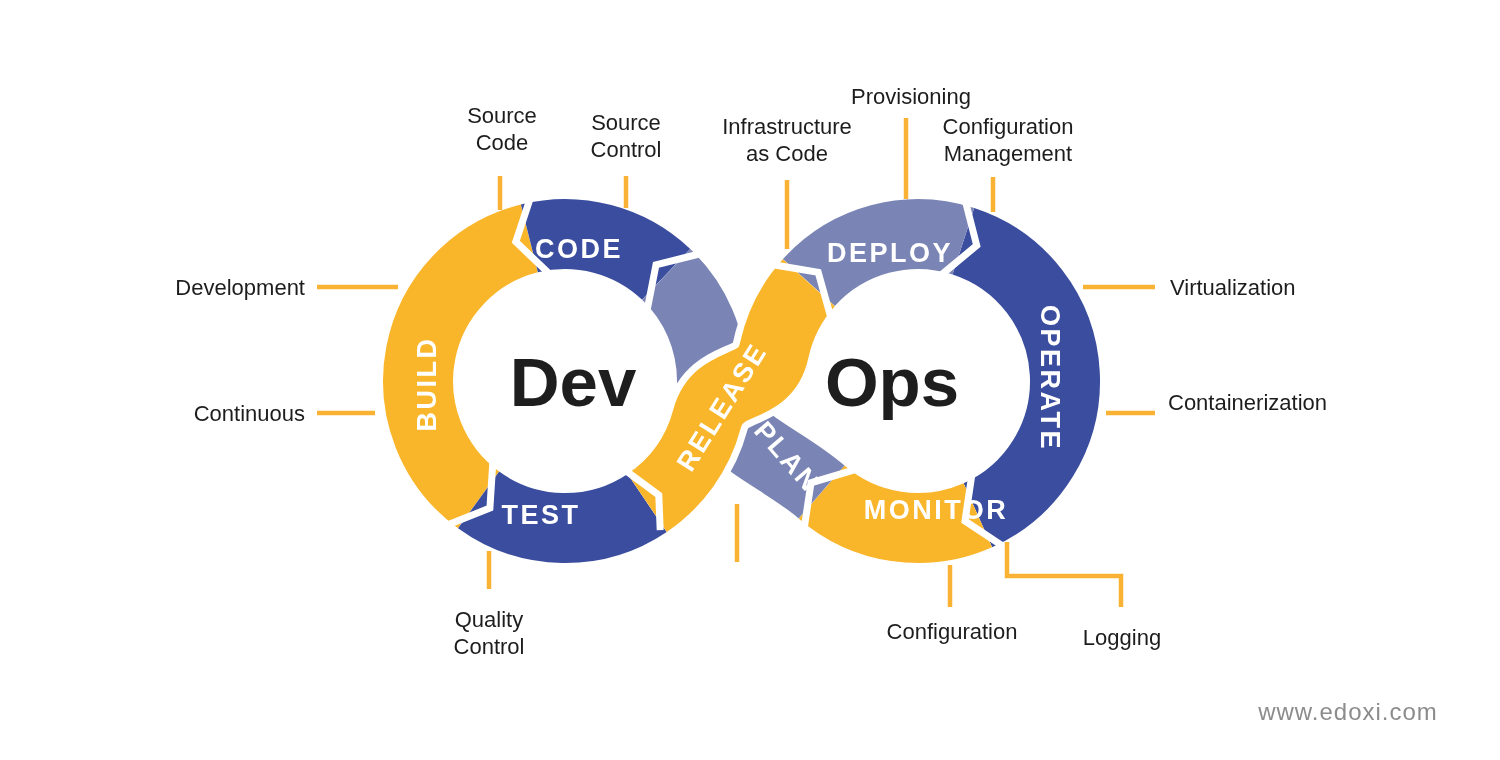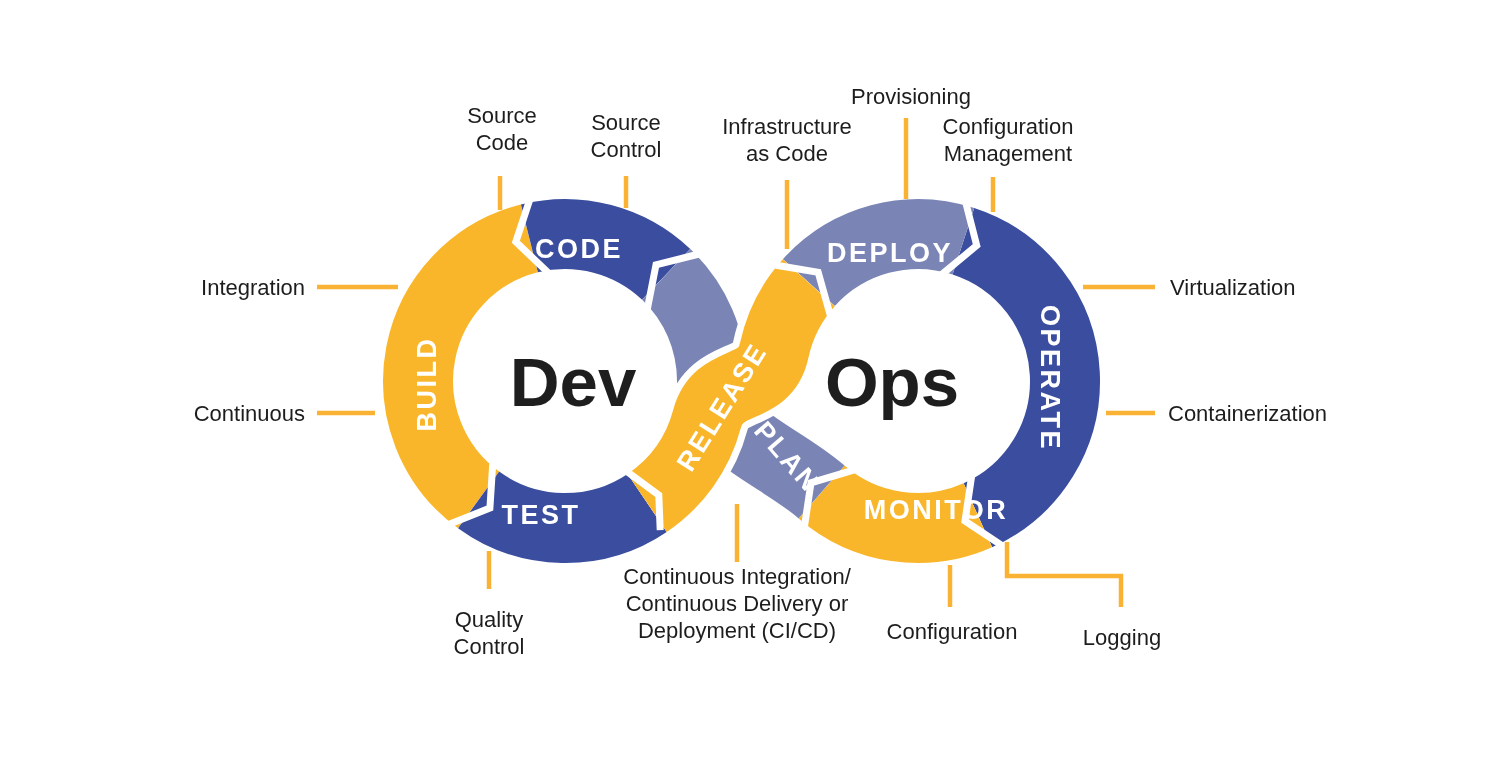--- a/index.html
+++ b/index.html
@@ -135,25 +135,23 @@
 
   <div class="label" style="left:502px;top:102px;">Source
 Code</div>
   <div class="label" style="left:626px;top:109px;">Source
 Control</div>
   <div class="label" style="left:787px;top:113px;">Infrastructure
 as Code</div>
   <div class="label" style="left:911px;top:83px;">Provisioning</div>
   <div class="label" style="left:1008px;top:113px;">Configuration
 Management</div>
-  <div class="label align-right" style="left:305px;top:274px;">Integration</div>
+  <div class="label align-right" style="left:305px;top:274px;">Development</div>
   <div class="label align-right" style="left:305px;top:400px;">Continuous</div>
   <div class="label align-left" style="left:1170px;top:274px;">Virtualization</div>
-  <div class="label align-left" style="left:1168px;top:400px;">Containerization</div>
+  <div class="label align-left" style="left:1168px;top:389px;">Containerization</div>
   <div class="label" style="left:489px;top:606px;">Quality
 Control</div>
-  <div class="label" style="left:737px;top:563px;">Continuous Integration/
-Continuous Delivery or
-Deployment (CI/CD)</div>
   <div class="label" style="left:952px;top:618px;">Configuration</div>
   <div class="label" style="left:1122px;top:615px;margin-top:9px;">Logging</div>
 
+  <div class="website" style="left:1348px;top:698px;">www.edoxi.com</div>
 </div>
 
 </body></html>

